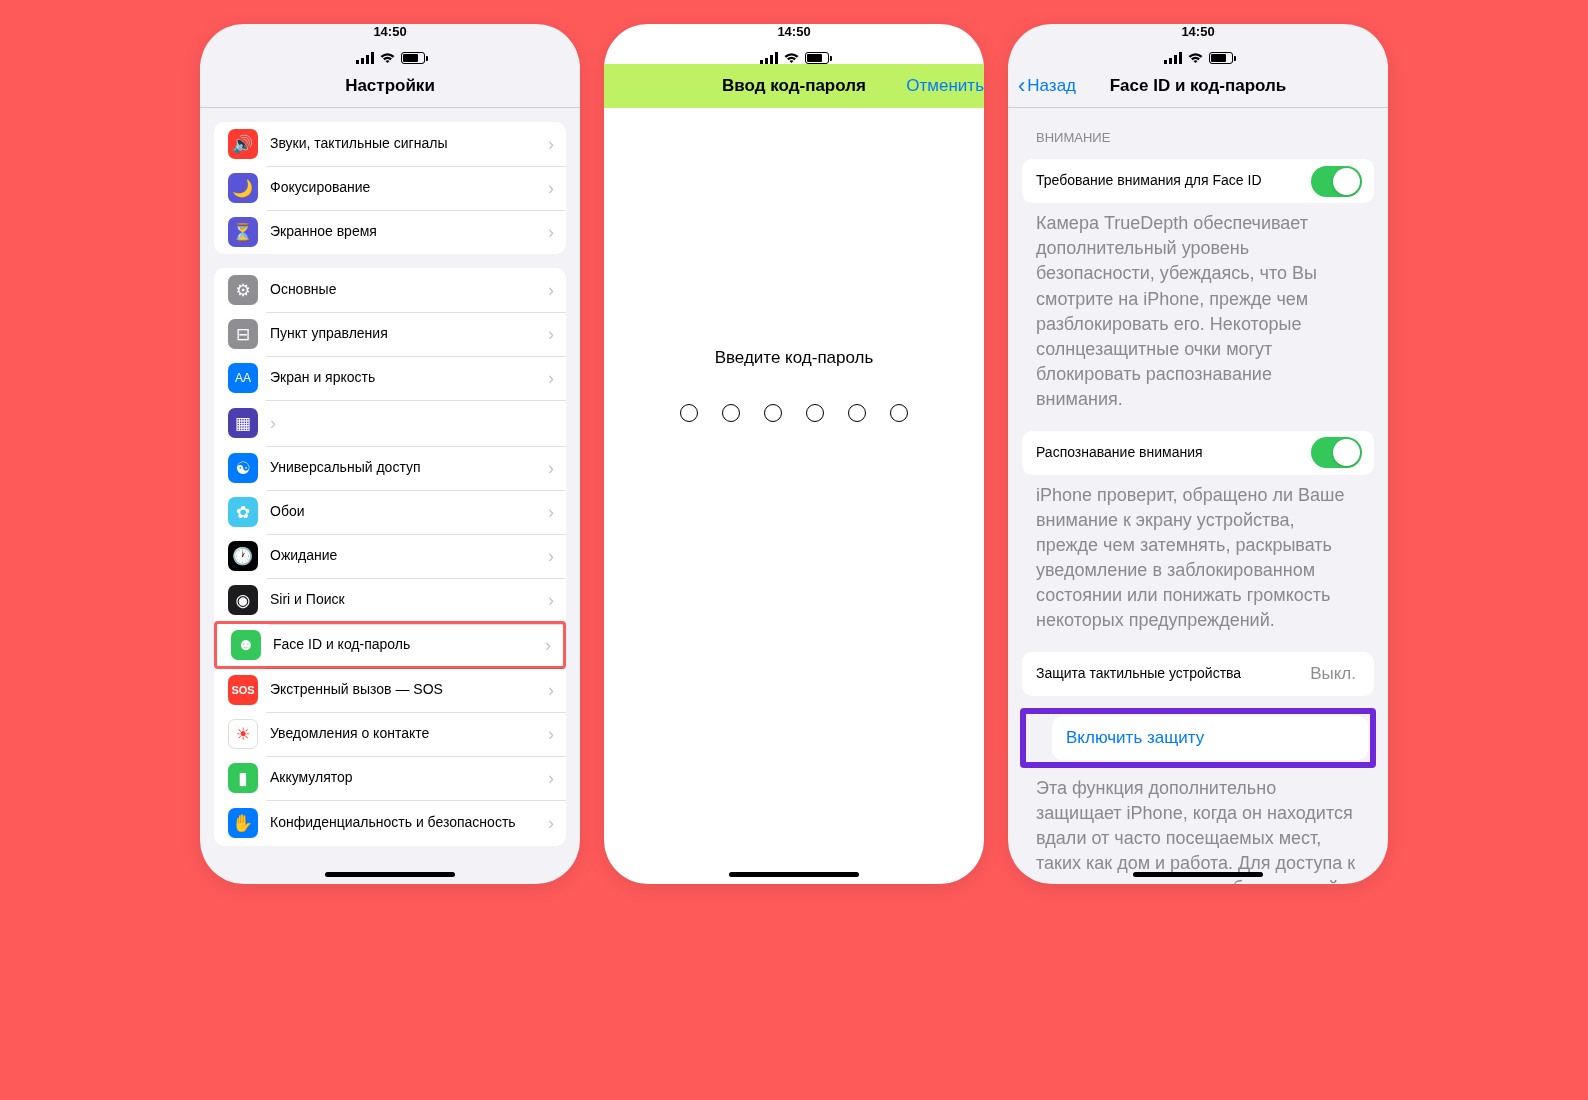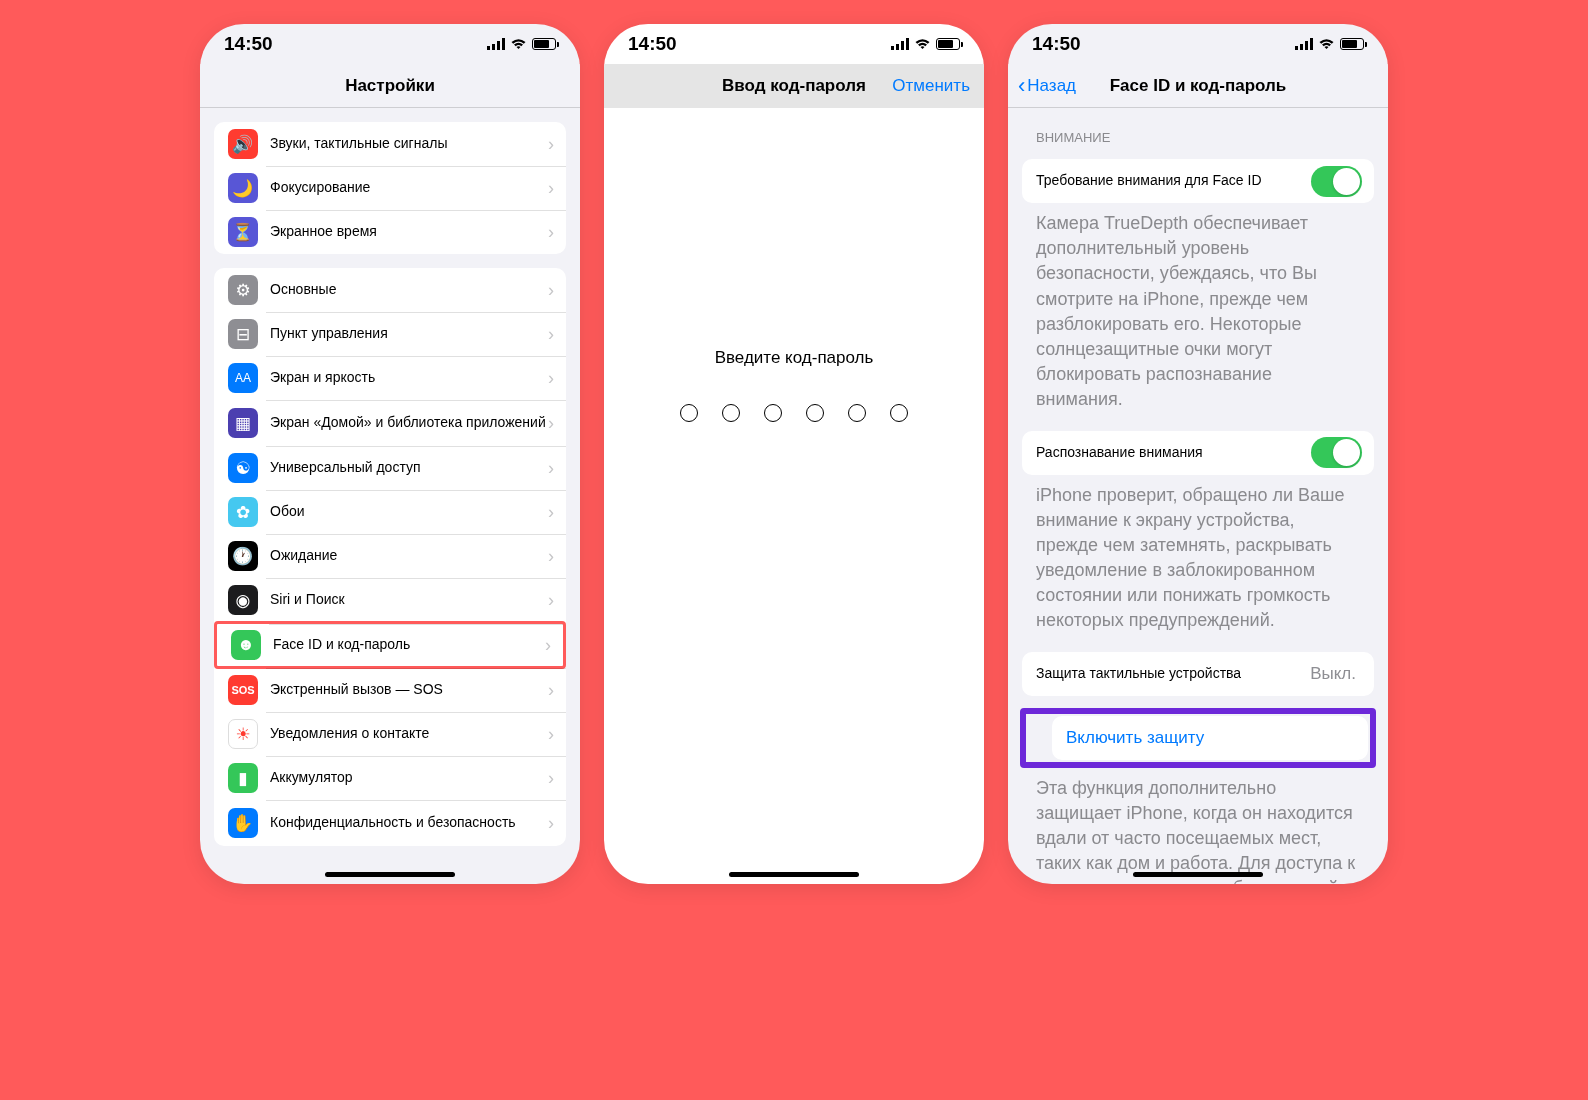--- a/index.html
+++ b/index.html
@@ -24,48 +24,49 @@
     box-shadow: 0 4px 20px rgba(0,0,0,0.1);
   }
   .phone.white-bg { background: #fff; }
   .status-bar {
     height: 40px;
     display: flex;
     justify-content: space-between;
     align-items: center;
     padding: 0 24px;
     font-weight: 600;
-    font-size: 19px;
+    font-size: 13px;
+    flex-direction: column;
   }
   .status-icons { display: flex; align-items: center; gap: 5px; }
   .signal, .wifi, .battery { display: inline-block; }
   .signal svg, .wifi svg { display: block; }
   .battery {
     width: 24px; height: 12px; border: 1.5px solid #000; border-radius: 3px; position: relative;
   }
   .battery::after {
     content: ""; position: absolute; right: -4px; top: 3px; width: 2px; height: 5px; background: #000; border-radius: 0 1px 1px 0;
   }
   .battery .fill { position: absolute; left: 1px; top: 1px; bottom: 1px; width: 70%; background: #000; border-radius: 1px; }
   .nav-bar {
     height: 44px;
     display: flex;
     align-items: center;
     justify-content: center;
     position: relative;
     border-bottom: 0.5px solid rgba(0,0,0,0.15);
     background: #f2f2f7;
   }
-  .nav-bar.white { background: #e5e5e5; border-bottom: none; }
+  .nav-bar.white { background: #bef264; border-bottom: none; }
   .nav-title { font-weight: 600; font-size: 17px; }
   .nav-back {
     position: absolute; left: 10px; display: flex; align-items: center; color: #007aff; font-size: 17px; gap: 2px;
   }
   .nav-back .chev { font-size: 22px; line-height: 1; }
-  .nav-right { position: absolute; right: 14px; color: #007aff; font-size: 17px; }
+  .nav-right { position: absolute; right: 0; color: #007aff; font-size: 17px; }
   .content { flex: 1; overflow-y: auto; padding-bottom: 20px; }
   .group {
     margin: 14px 14px 0 14px;
     background: #fff;
     border-radius: 10px;
     overflow: hidden;
   }
   .row {
     display: flex;
     align-items: center;
@@ -193,21 +194,20 @@
         <span class="row-label">Пункт управления</span>
         <span class="chevron">›</span>
       </div>
       <div class="row">
         <span class="icon-box" style="background:#007aff;font-size:12px">AA</span>
         <span class="row-label">Экран и яркость</span>
         <span class="chevron">›</span>
       </div>
       <div class="row multiline">
         <span class="icon-box" style="background:#4b3fb0">▦</span>
-        <span class="row-label">Экран «Домой» и библиотека приложений</span>
         <span class="chevron">›</span>
       </div>
       <div class="row">
         <span class="icon-box" style="background:#007aff">☯</span>
         <span class="row-label">Универсальный доступ</span>
         <span class="chevron">›</span>
       </div>
       <div class="row">
         <span class="icon-box" style="background:#45c8f0">✿</span>
         <span class="row-label">Обои</span>

